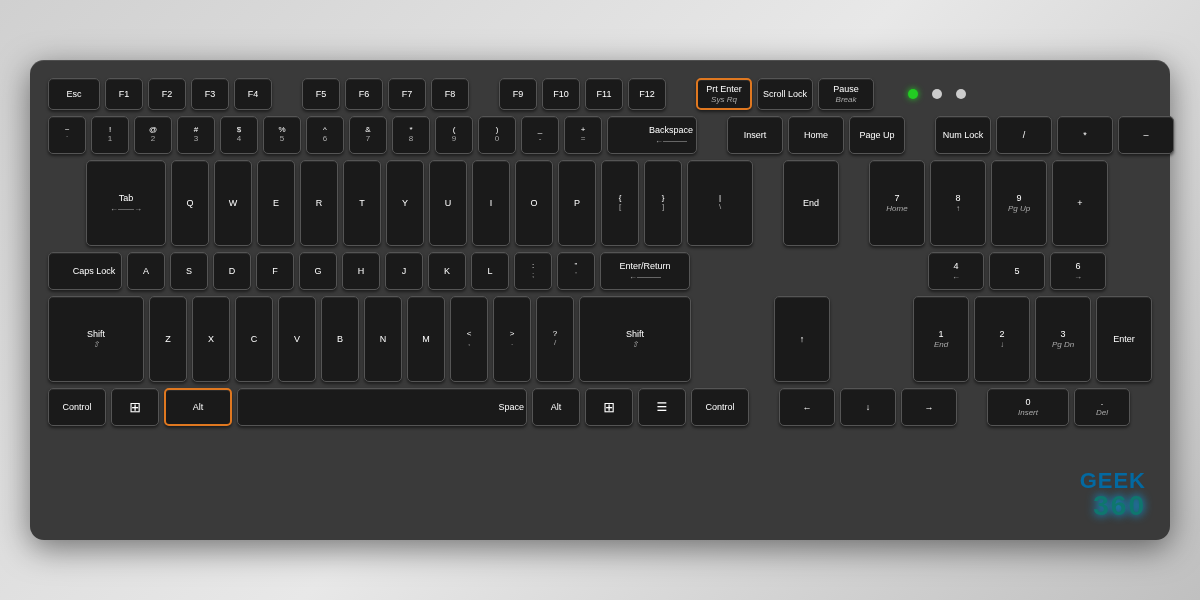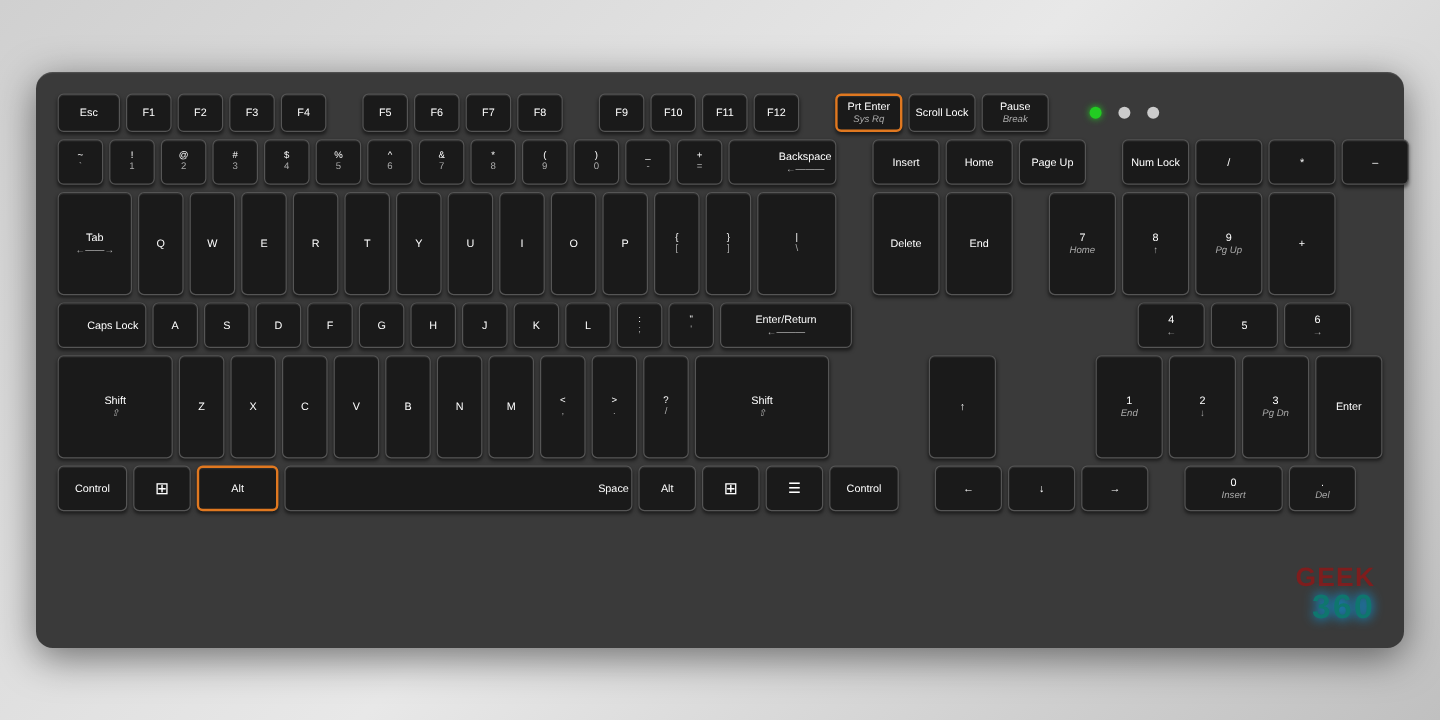--- a/index.html
+++ b/index.html
@@ -58,23 +58,23 @@
     .key .label { font-size: 9px; line-height: 1.2; }
     .key .label2 { font-size: 8px; color: #aaa; font-style: italic; }
     .gap { width: 20px; flex-shrink: 0; }
     
     .w1 { width: 38px; }
     .w15 { width: 52px; }
     .w2 { width: 66px; }
     .w7 { width: 48px; }
     .w8 { width: 56px; }
     .w-backspace { width: 90px; padding-left: 40px; }
-    .w-tab { width: 62px; }
+    .w-tab { width: 80px; margin-left: 38px; }
     .w-capslock { width: 74px; padding-left: 20px; }
-    .w-enter { width: 110px; align-items: center; }
+    .w-enter { width: 90px; align-items: center; }
     .w-lshift { width: 96px; }
     .w-rshift { width: 112px; }
     .w-ctrl { width: 58px; }
     .w-alt { width: 68px; }
     .w-space { width: 290px; align-items: flex-end; }
     .highlighted {
       border: 2.5px solid #e07820 !important;
     }
     .indicator {
       width: 10px;
@@ -87,21 +87,21 @@
     .brand {
       position: absolute;
       bottom: 20px;
       right: 24px;
       text-align: right;
       line-height: 1;
     }
     .brand-geek {
       font-size: 22px;
       font-weight: bold;
-      color: #7f1d1d;
+      color: #0369a1;
       letter-spacing: 1px;
     }
     .brand-360 {
       font-size: 28px;
       font-weight: bold;
       color: #0f766e;
       letter-spacing: 2px;
       text-shadow: 0 0 10px #00aaff;
     }
     .numpad-enter {
@@ -303,23 +303,20 @@
       <div class="key w1">
           <span class="top">}</span>
           <span class="bot">]</span>
         </div>
       <div class="key w2">
           <span class="top">|</span>
           <span class="bot">\</span>
         </div>
       <div class="gap"></div>
       <div class="key w8">
-          <span class="label">Delete</span>
-        </div>
-      <div class="key w8">
           <span class="label">End</span>
         </div>
       <div class="gap"></div>
       <div class="key w8">
           <span class="label">7</span>
           <span class="label2">Home</span>
         </div>
       <div class="key w8">
           <span class="label">8</span>
           <span class="label2">↑</span>

